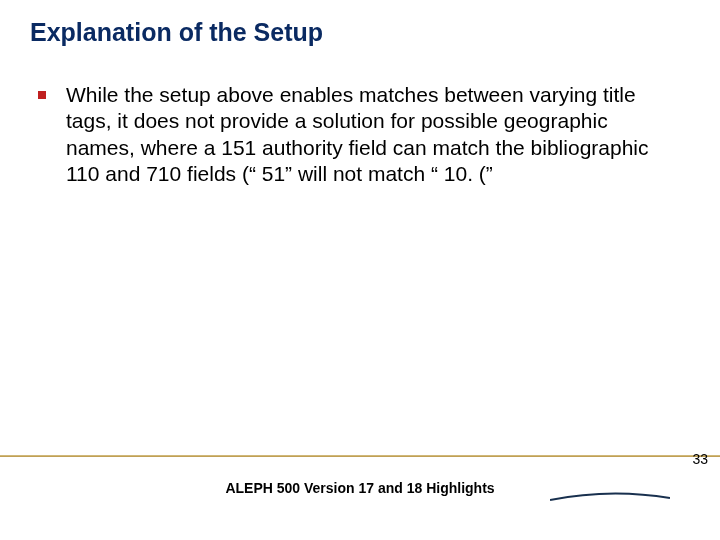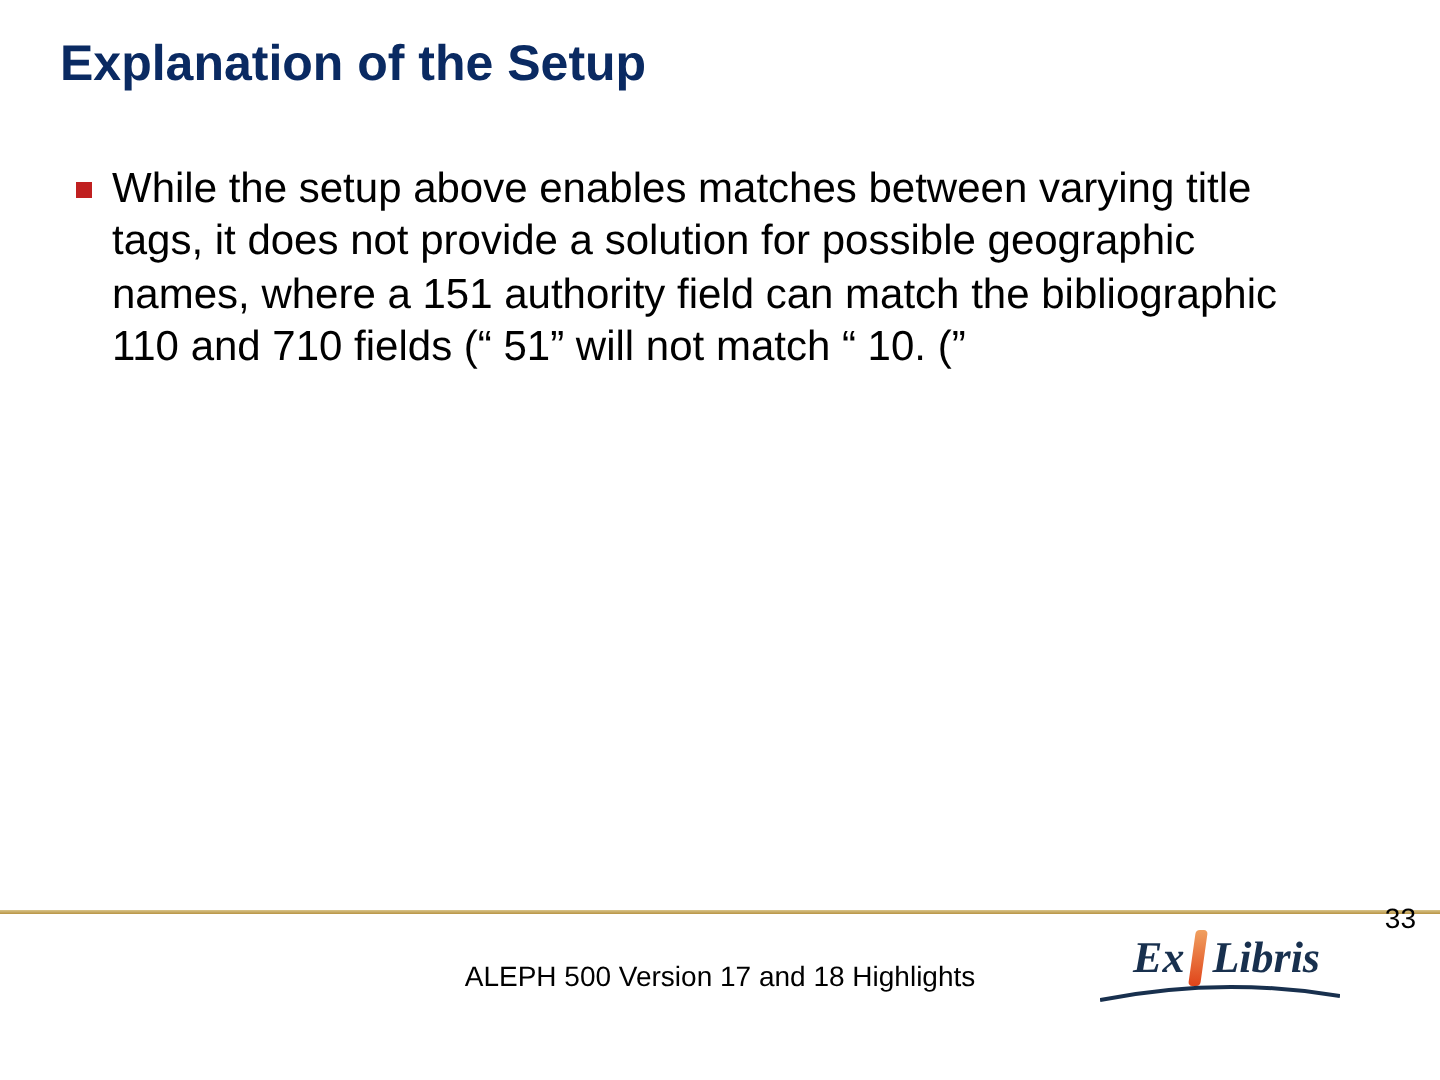--- a/index.html
+++ b/index.html
@@ -26,21 +26,21 @@
   }
   .body{
     position:absolute;
     left:38px;
     top:82px;
     right:60px;
   }
   .bullet-row{
     display:flex;
     align-items:flex-start;
-    gap:10px;
+    gap:20px;
   }
   .bullet-marker{
     width:8px;height:8px;
     background:#c02020;
     margin-top:9px;
     flex:0 0 auto;
   }
   .bullet-text{
     font-size:21px;
     color:#000;
@@ -80,21 +80,21 @@
     letter-spacing:2px;
     color:#868686;
     font-weight:bold;
   }
   .footer-title{
     position:absolute;
     left:0;right:0;
     top:480px;
     text-align:center;
     font-size:14px;
-    font-weight:normal;
+    font-weight:bold;
     color:#000;
   }
   .exlibris-logo{
     position:absolute;
     right:60px;
     top:465px;
     display:flex;
     align-items:center;
     gap:2px;
   }
@@ -144,25 +144,20 @@
       <div class="bullet-text">While the setup above enables matches between varying title tags, it does not provide a solution for possible geographic names, where a 151 authority field can match the bibliographic 110 and 710 fields (“ 51” will not match “ 10. (”</div>
     </div>
   </div>
 
   <div class="footer-line"></div>
   <div class="footer"></div>
 
 
   <div class="footer-title">ALEPH 500 Version 17 and 18 Highlights</div>
 
-  <div class="exlibris-logo">
-    <span class="ex-text">Ex</span>
-    <span class="ex-bar"></span>
-    <span class="ex-text">Libris</span>
-  </div>
   <div class="ex-swoosh">
     <svg width="120" height="10" viewBox="0 0 120 10">
       <path d="M0 8 Q60 -4 120 6" stroke="#18304e" stroke-width="2" fill="none"></path>
     </svg>
   </div>
 
   <div class="page-num">33</div>
 
 </div>
 

